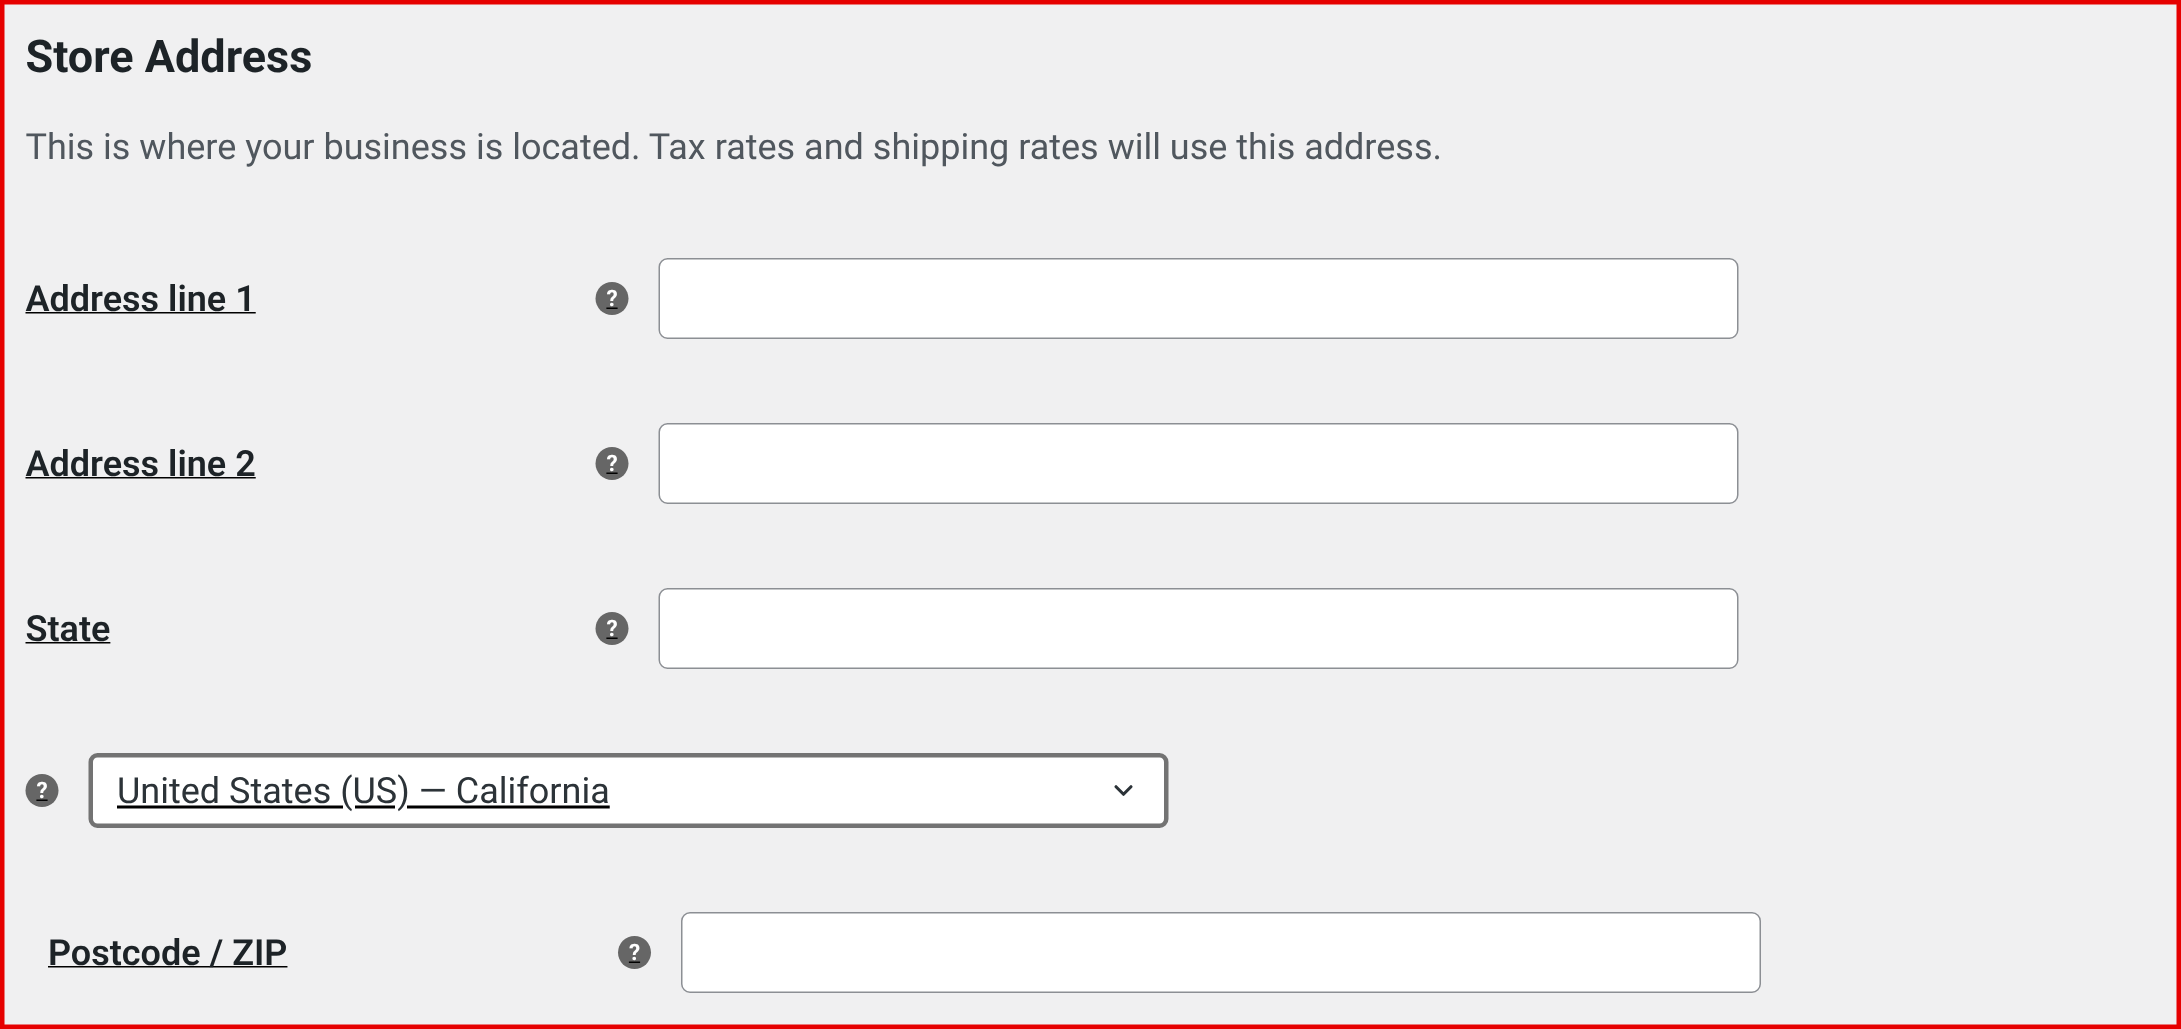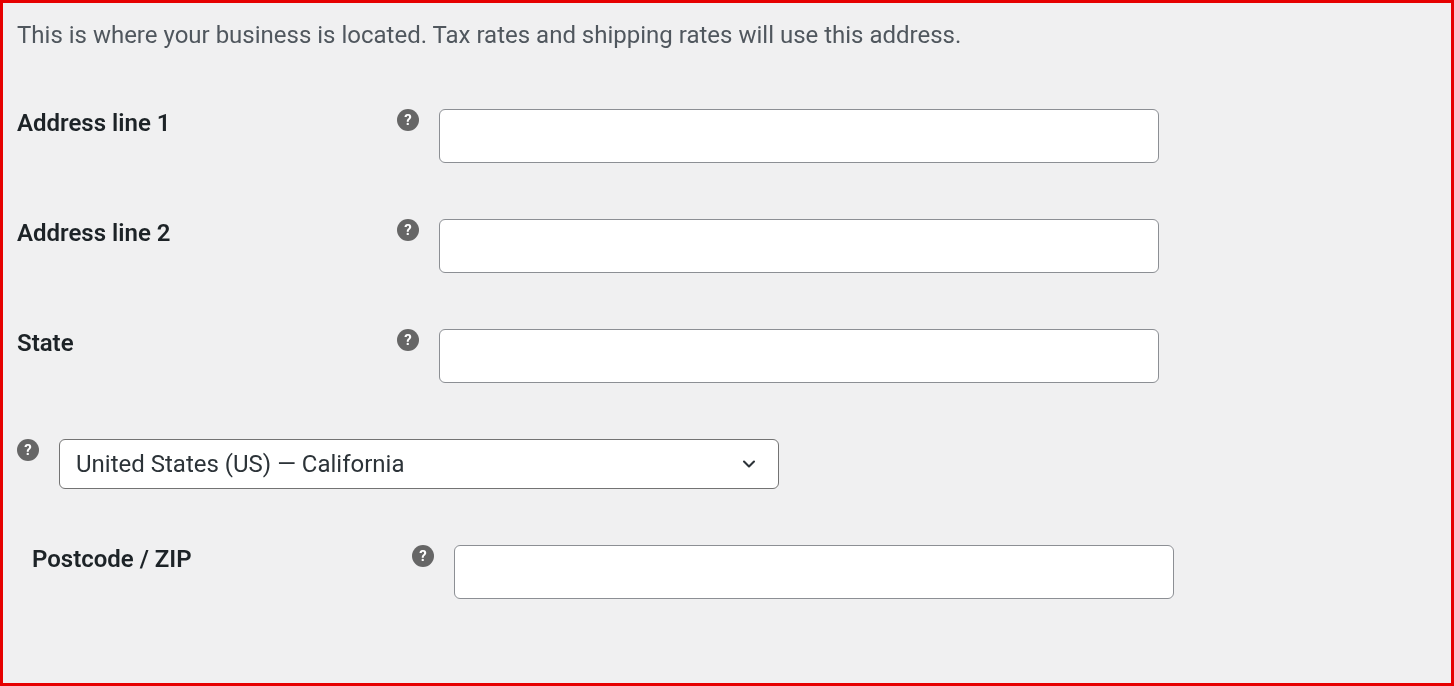--- a/index.html
+++ b/index.html
@@ -26,22 +26,23 @@
       color: #1d2327;
       margin-bottom: 28px;
     }
     .description {
       font-size: 24px;
       color: #50575e;
       margin-bottom: 60px;
     }
     .form-row {
       display: flex;
-      align-items: flex-start;
+      align-items: center;
       margin-bottom: 56px;
+      text-decoration: underline;
     }
     .form-row:last-child {
       margin-bottom: 0;
       margin-left: 15px;
     }
     .label-col {
       width: 380px;
       flex-shrink: 0;
     }
     .label {
@@ -81,21 +82,21 @@
       padding: 0 16px;
       color: #2c3338;
     }
     .select-wrap {
       position: relative;
       width: 720px;
     }
     .select-display {
       width: 720px;
       height: 50px;
-      border: 1px solid #737373;
+      border: 3px solid #737373;
       border-radius: 6px;
       background: #fff;
       font-size: 24px;
       padding: 0 50px 0 16px;
       color: #2c3338;
       display: flex;
       align-items: center;
       cursor: pointer;
     }
     .chevron {
@@ -109,20 +110,21 @@
       width: 20px;
       height: 20px;
       display: block;
     }
   </style>
 </head>
 <body>
 
 <div class="container">
 
+  <h2 class="heading">Store Address</h2>
 
   <p class="description">This is where your business is located. Tax rates and shipping rates will use this address.</p>
 
   <div class="form-row">
     <div class="label-col">
       <span class="label">Address line 1</span>
     </div>
     <div class="help-col">
       <span class="help-icon">?</span>
     </div>

